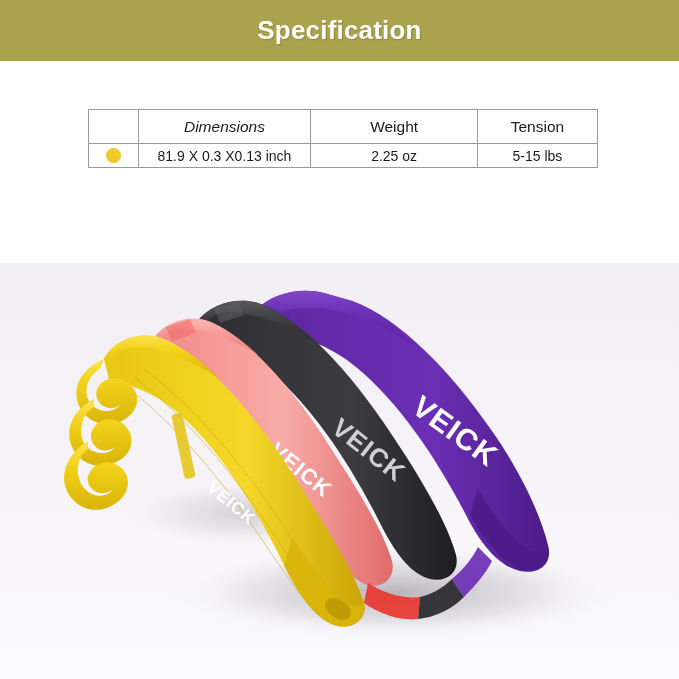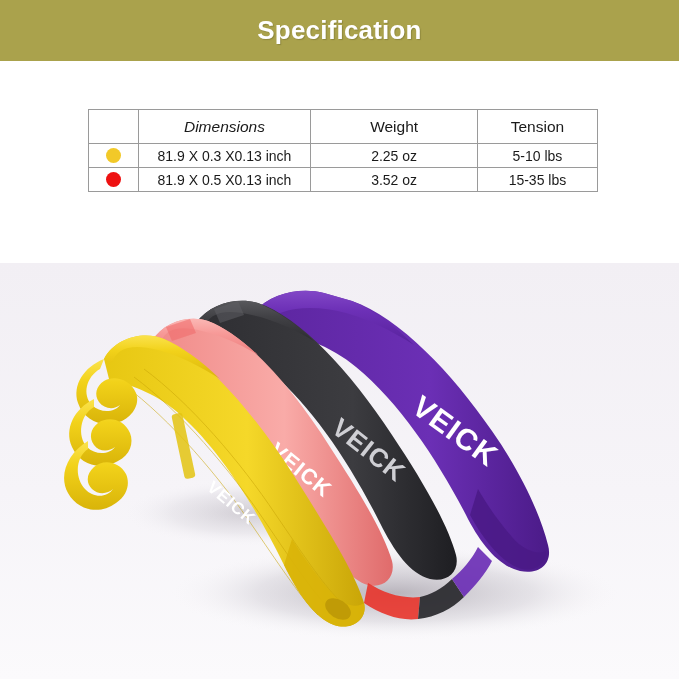--- a/index.html
+++ b/index.html
@@ -109,29 +109,21 @@
         <th class="col-tension">Tension</th>
       </tr>
     </thead>
     <tbody>
       <tr>
         <td class="swatch-cell">
           <span class="swatch" style="background: rgb(242, 201, 40);"></span>
         </td>
         <td>81.9 X 0.3 X0.13 inch</td>
         <td>2.25 oz</td>
-        <td>5-10 lbs</td>
-      </tr>
-      <tr>
-        <td class="swatch-cell">
-          <span class="swatch" style="background: rgb(238, 17, 17);"></span>
-        </td>
-        <td>81.9 X 0.5 X0.13 inch</td>
-        <td>3.52 oz</td>
-        <td>15-35 lbs</td>
+        <td>5-15 lbs</td>
       </tr>
     </tbody>
   </table>
 </div>
 
 <div class="photo">
   <div class="photo-inner">
     <svg viewBox="0 0 679 416" xmlns="http://www.w3.org/2000/svg">
       <defs>
         <linearGradient id="bgGrad" x1="0" y1="0" x2="0" y2="1">

